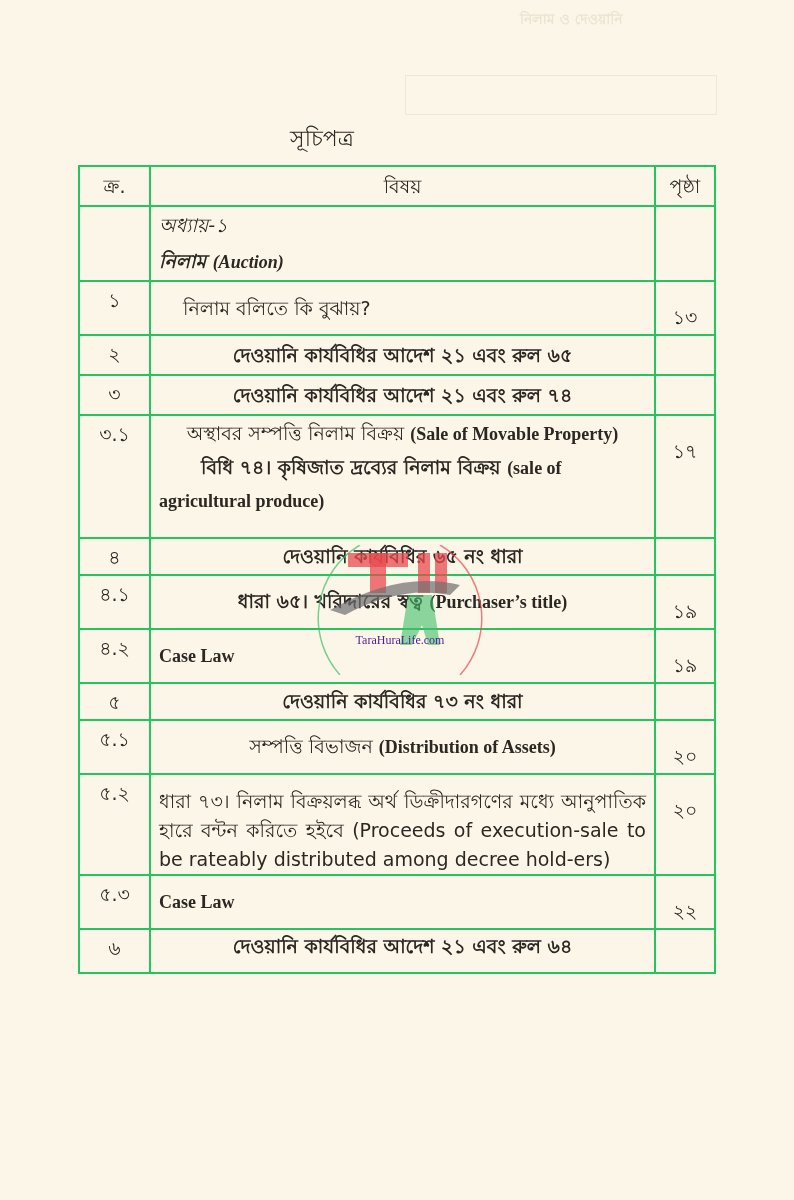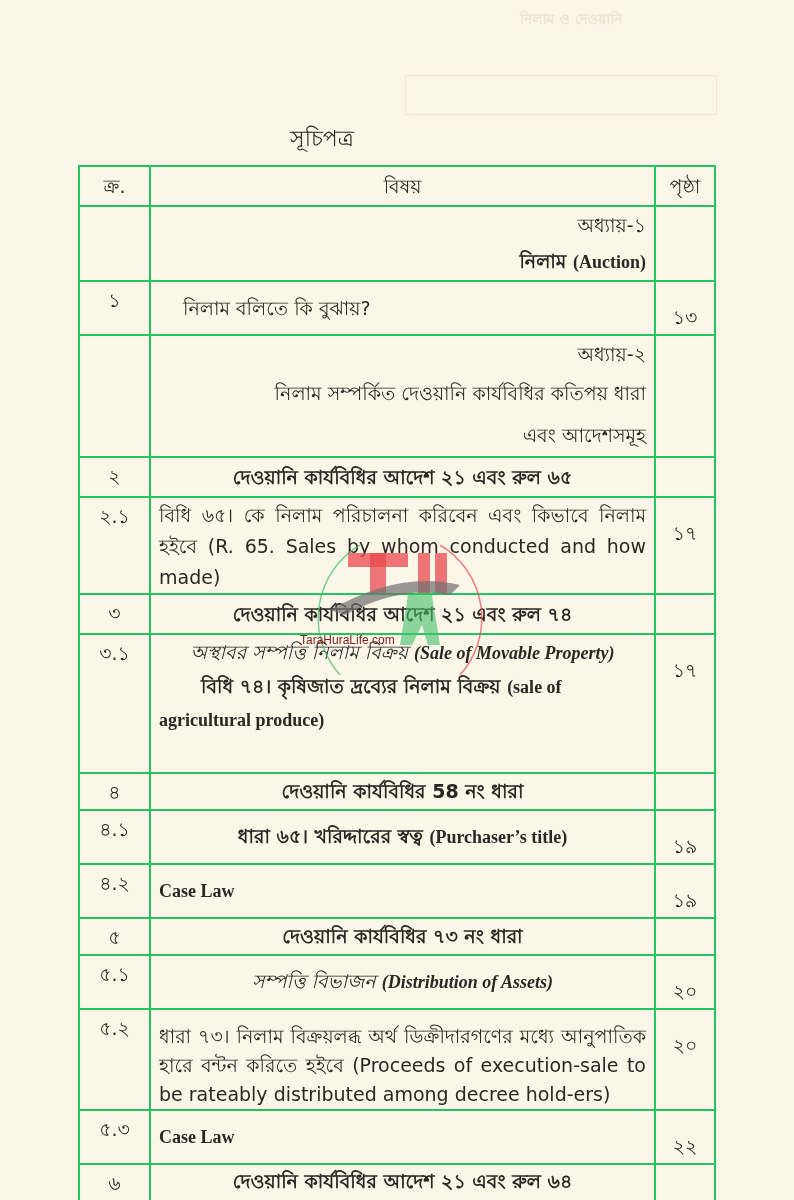--- a/index.html
+++ b/index.html
@@ -39,30 +39,30 @@
   }
   col.c1 { width: 71px; }
   col.c2 { width: 505px; }
   col.c3 { width: 60px; }
   .num { text-align: center; vertical-align: top; padding-top: 2px; }
   .pg { text-align: center; vertical-align: top; padding-top: 19px; }
   .center { text-align: center; }
   .just { text-align: justify; }
   .lat { font-family: "Liberation Serif", serif; font-size: 18px; }
   .bold { font-weight: bold; }
-  .it { font-style: italic; }
-  .chap { text-align: right; }
+  .it { }
+  .chap { text-align: left; font-style: italic; }
   .chap div { line-height: 36px; }
   .watermark {
     position: absolute; left: 300px; top: 545px; width: 200px; height: 130px;
     pointer-events: none;
   }
   .wm-text {
-    position: absolute; left: 0; top: 88px; width: 200px; 
-    font-size: 12px; color: #7f1d1d; font-family: Liberation Sans, sans-serif;
+    position: absolute; left: 0; top: 88px; width: 200px; text-align: center;
+    font-size: 12px; color: #4c1d95; font-family: Liberation Serif, serif;
   }
 </style>
 </head>
 <body>
 
 <div class="bleed">নিলাম ও দেওয়ানি</div>
 <div class="bleed-box"></div>
 
 <div class="title">সূচিপত্র</div>
 
@@ -89,61 +89,47 @@
       </td>
       <td class="pg"></td>
     </tr>
 
     <tr style="height:36px">
       <td class="num">১</td>
       <td style="padding-left:32px">নিলাম বলিতে কি বুঝায়?</td>
       <td class="pg">১৩</td>
     </tr>
 
-    <tr style="height:120px">
-      <td class="num"></td>
-      <td class="chap">
-        <div>অধ্যায়-২</div>
-        <div style="line-height:42px">নিলাম সম্পর্কিত দেওয়ানি কার্যবিধির কতিপয় ধারা</div>
-        <div style="line-height:42px">এবং আদেশসমূহ</div>
-      </td>
-      <td class="pg"></td>
-    </tr>
 
     <tr style="height:40px">
       <td class="num">২</td>
       <td class="center bold">দেওয়ানি কার্যবিধির আদেশ ২১ এবং রুল ৬৫</td>
       <td class="pg"></td>
     </tr>
 
-    <tr style="height:97px">
-      <td class="num">২.১</td>
-      <td class="just" style="vertical-align:top;line-height:31px;padding-top:2px">বিধি ৬৫। কে নিলাম পরিচালনা করিবেন এবং কিভাবে নিলাম হইবে (R. 65. Sales by whom conducted and how made)</td>
-      <td class="pg">১৭</td>
-    </tr>
 
     <tr style="height:40px">
       <td class="num">৩</td>
       <td class="center bold">দেওয়ানি কার্যবিধির আদেশ ২১ এবং রুল ৭৪</td>
       <td class="pg"></td>
     </tr>
 
-    <tr style="height:139px">
+    <tr style="height:123px">
       <td class="num">৩.১</td>
       <td style="vertical-align:top;padding-top:2px">
         <div class="center" style="line-height:30px"><span class="it">অস্থাবর সম্পত্তি নিলাম বিক্রয়</span> <span class="lat bold it">(Sale of Movable Property)</span></div>
         <div style="padding-left:42px;line-height:36px" class="bold"><span>বিধি ৭৪। কৃষিজাত দ্রব্যের নিলাম বিক্রয়</span> <span class="lat bold">(sale of</span></div>
         <div class="lat bold" style="line-height:30px">agricultural produce)</div>
       </td>
       <td class="pg">১৭</td>
     </tr>
 
     <tr style="height:32px">
       <td class="num">৪</td>
-      <td class="center bold">দেওয়ানি কার্যবিধির 58 নং ধারা</td>
+      <td class="center bold">দেওয়ানি কার্যবিধির ৬৫ নং ধারা</td>
       <td class="pg"></td>
     </tr>
 
     <tr style="height:40px">
       <td class="num">৪.১</td>
       <td class="center bold"><span>ধারা ৬৫। খরিদ্দারের স্বত্ব</span> <span class="lat bold">(Purchaser’s title)</span></td>
       <td class="pg">১৯</td>
     </tr>
 
     <tr style="height:35px">

